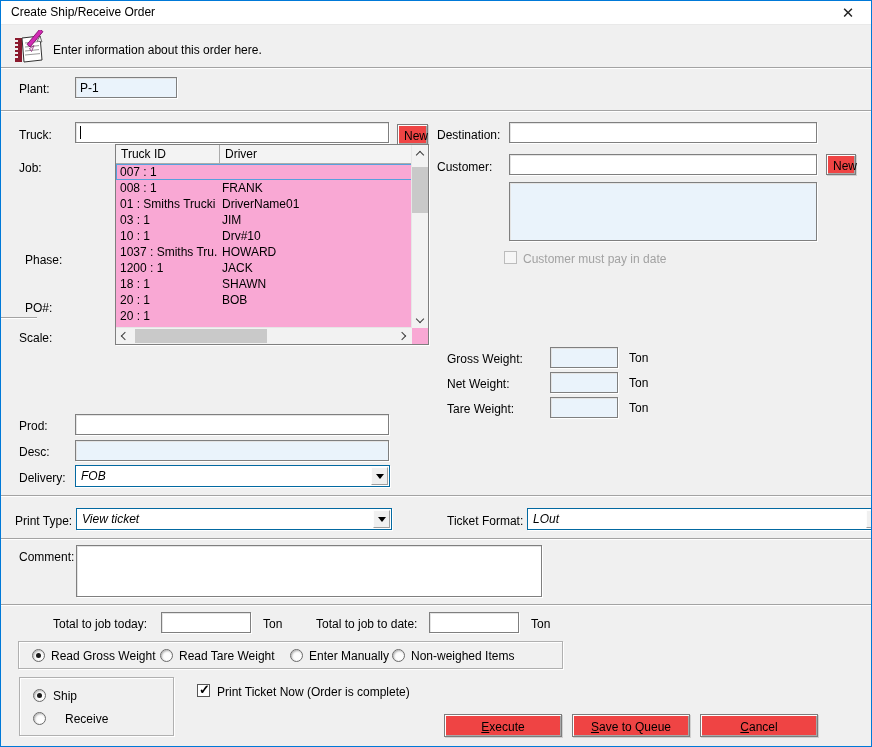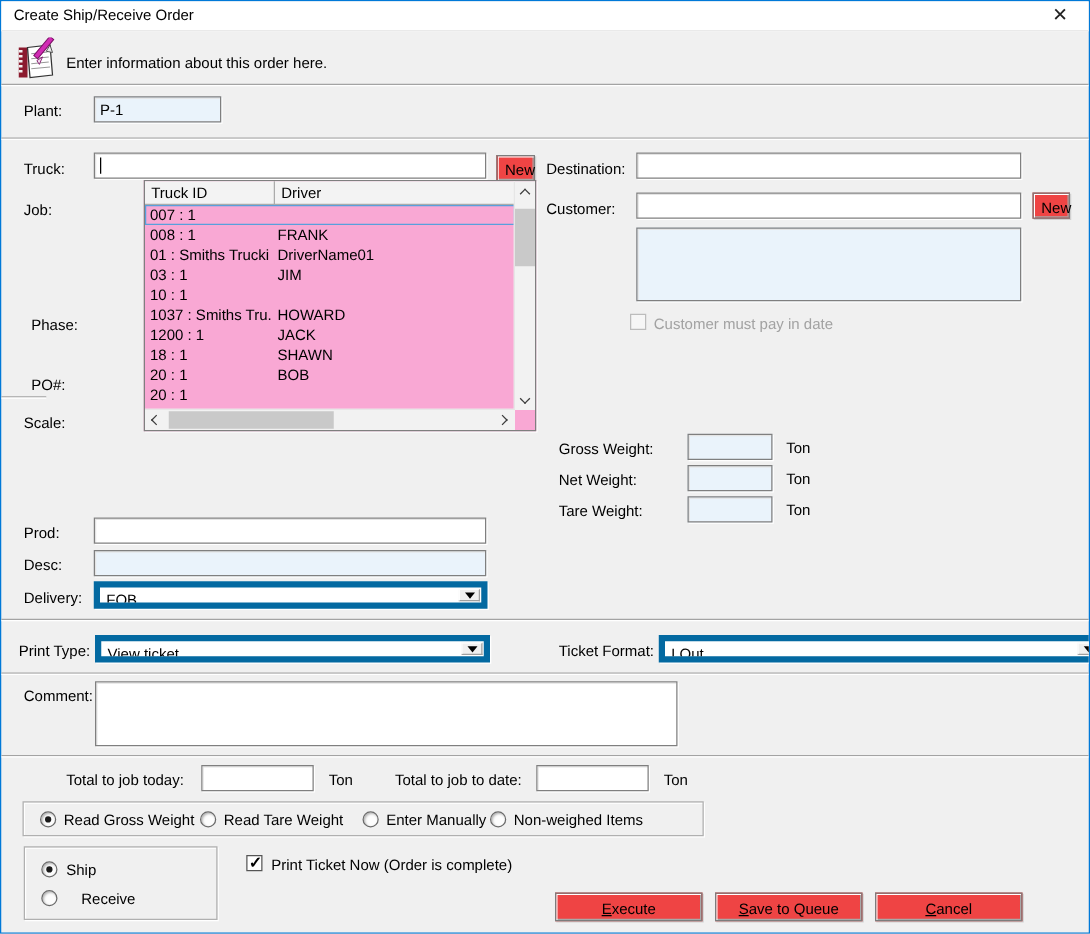--- a/index.html
+++ b/index.html
@@ -23,23 +23,23 @@
   .tint { background:var(--tint,#eaf3fb); }
   .caret { position:absolute; left:4px; top:3px; width:1px; height:13px; background:#000; }
   .btn {
     position:absolute; background:#ef4444; border:1px solid #7c7c7c;
     box-shadow:inset 1px 1px 0 #ffffff, inset -1px -1px 0 #a8a8a8, 1px 1px 0 #d0d0d0;
     box-sizing:border-box; text-align:center; cursor:default; font-size:12px;
   }
   .btn.small { padding-top:3px; }
   .btn.big { padding-top:4px; }
   .combo {
-    position:absolute; background:#fff; border:5px solid #0369a1;
+    position:absolute; background:#fff; border:1px solid #0369a1;
     box-shadow:1px 1px 0 #ffffff; box-sizing:border-box;
-    padding:3px 22px 3px 5px; overflow:hidden; white-space:nowrap;
+    padding:3px 22px 3px 5px; overflow:hidden; white-space:nowrap;font-style:italic;
   }
   .dd {
     position:absolute; right:1px; top:1px; bottom:1px; width:17px;
     background:#f0f0f0; border:1px solid #9f9f9f; border-top-color:#fdfdfd; border-left-color:#fdfdfd;
     box-sizing:border-box;
   }
   .dd::after { content:""; position:absolute; left:50%; top:50%; margin:-2px 0 0 -4px;
     border-left:4px solid transparent; border-right:4px solid transparent; border-top:5px solid #000; }
   .gbox { position:absolute; border:1px solid #b0b0b0; box-shadow:inset 1px 1px 0 #ffffff, 1px 1px 0 #ffffff; box-sizing:border-box; }
   .radio { position:absolute; width:13px; height:13px; border-radius:50%; background:#fdfdfd;
@@ -150,20 +150,21 @@
         <div class="lv-row">
           <span class="c1">01 : Smiths Trucki</span>
           <span class="c2">DriverName01</span>
         </div>
         <div class="lv-row">
           <span class="c1">03 : 1</span>
           <span class="c2">JIM</span>
         </div>
         <div class="lv-row">
           <span class="c1">10 : 1</span>
+          <span class="c2">Drv#10</span>
         </div>
         <div class="lv-row">
           <span class="c1">1037 : Smiths Tru...</span>
           <span class="c2">HOWARD</span>
         </div>
         <div class="lv-row">
           <span class="c1">1200 : 1</span>
           <span class="c2">JACK</span>
         </div>
         <div class="lv-row">

